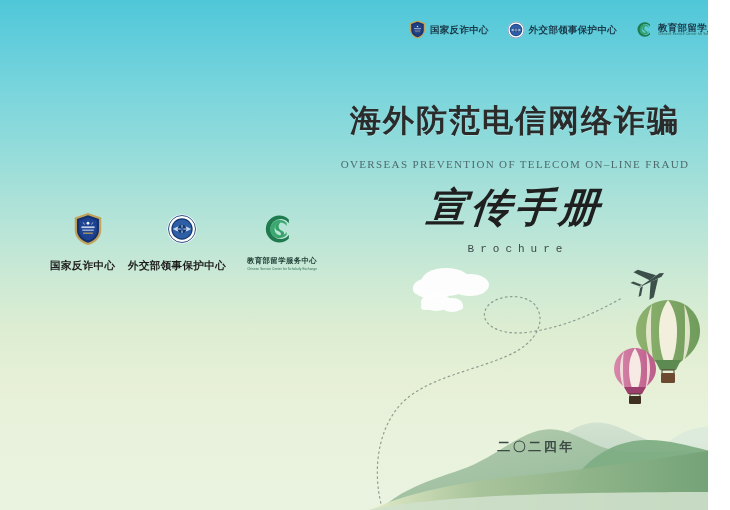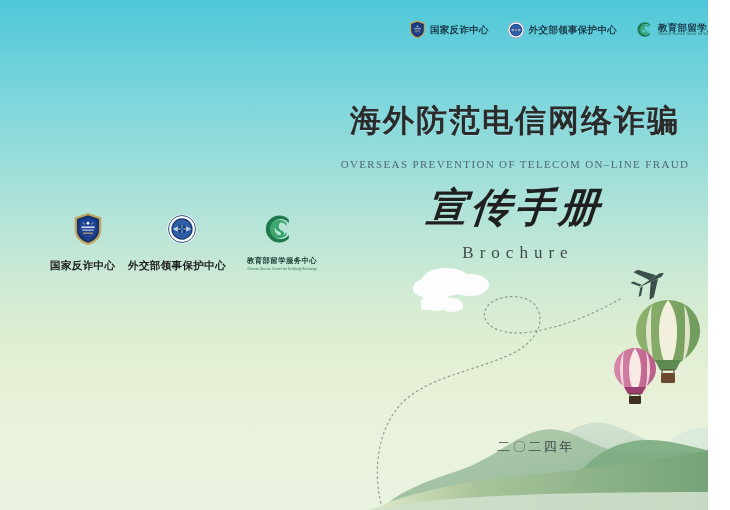--- a/index.html
+++ b/index.html
@@ -102,22 +102,22 @@
     font-weight: bold;
     font-style: italic;
     font-size: 40px;
     letter-spacing: 4px;
     color: #1f1f1f;
     white-space: nowrap;
     transform: skewX(-5deg);
   }
   .title-brochure {
     margin-top: 8px;
-    font-family: Liberation Serif, serif;
-    font-size: 17px;
+    font-family: Liberation Mono, monospace;
+    font-size: 11px;
     letter-spacing: 6px;
     color: #3d4a4a;
     padding-left: 6px;
     white-space: nowrap;
   }
 
   
   .back-logos {
     position: absolute;
     top: 212px;
@@ -163,20 +163,21 @@
     position: absolute;
     top: 438px;
     left: 456px;
     width: 160px;
     text-align: center;
     font-family: "Liberation Serif", serif;
     font-size: 13px;
     letter-spacing: 2.5px;
     color: #3c4a46;
     white-space: nowrap;
+    font-weight: bold;
   }
 </style>
 </head>
 <body>
 
 <div id="page">
 
   <div class="scene">
     <svg viewBox="0 0 730 510" xmlns="http://www.w3.org/2000/svg">
       <defs>

